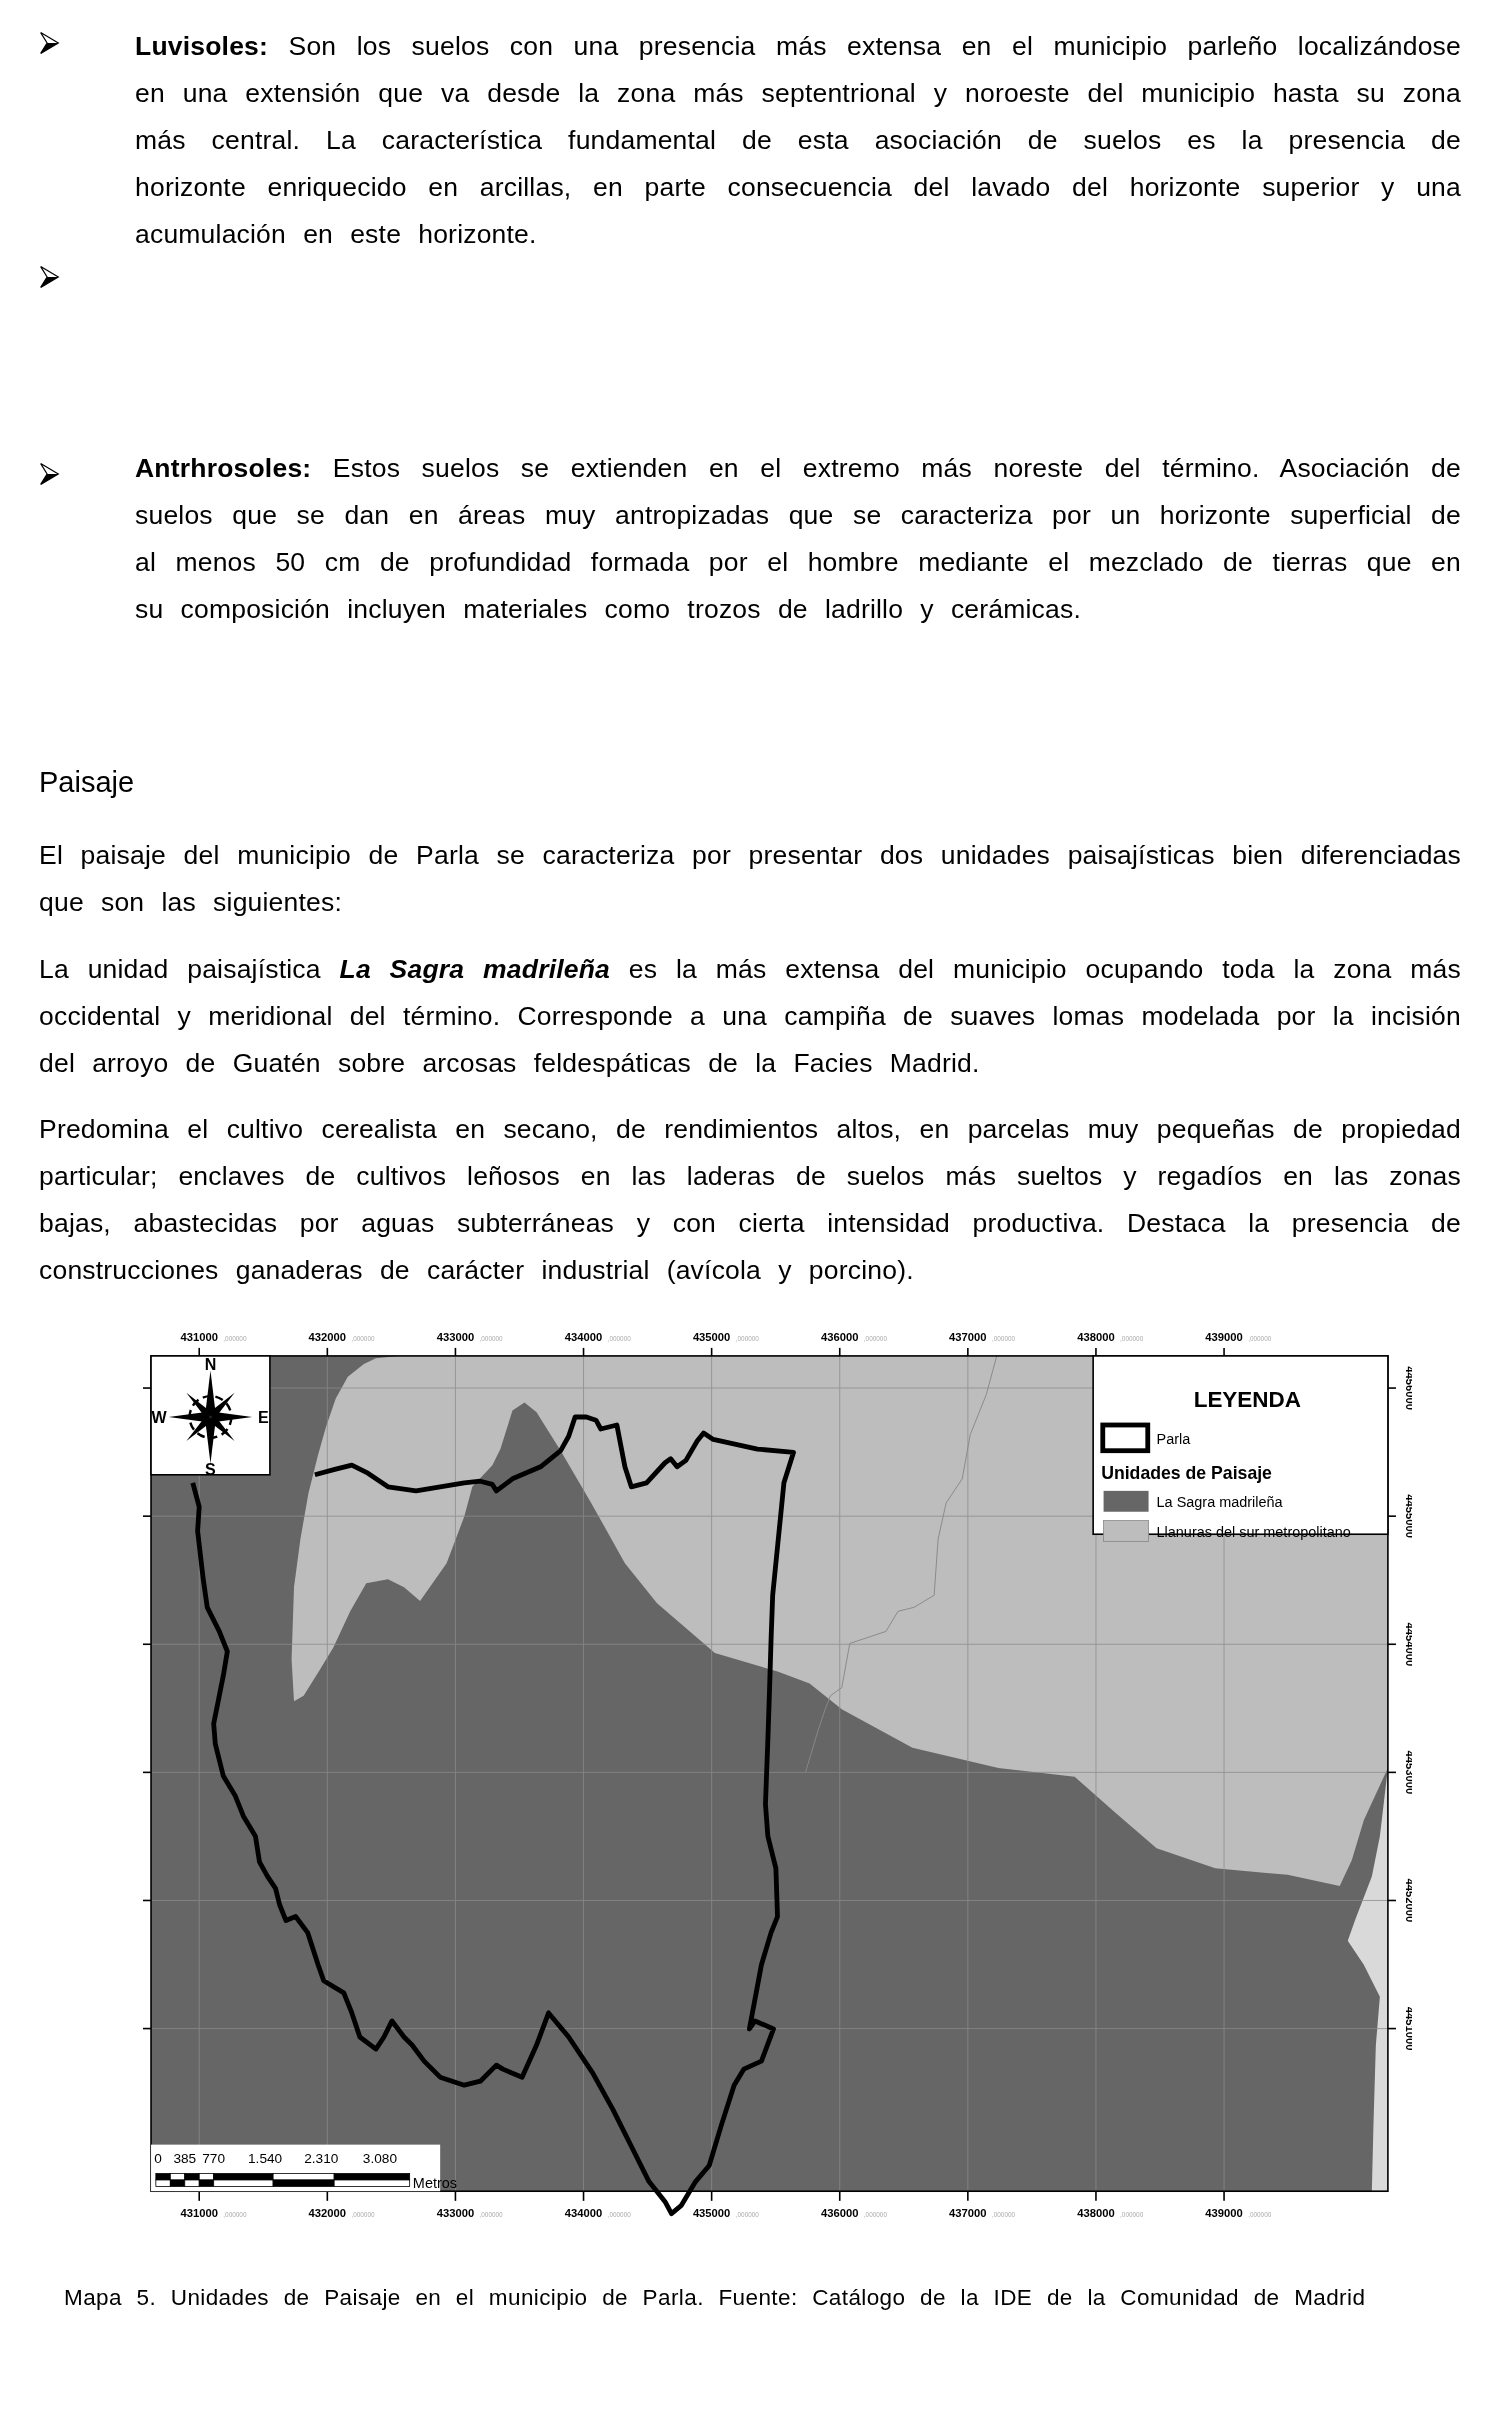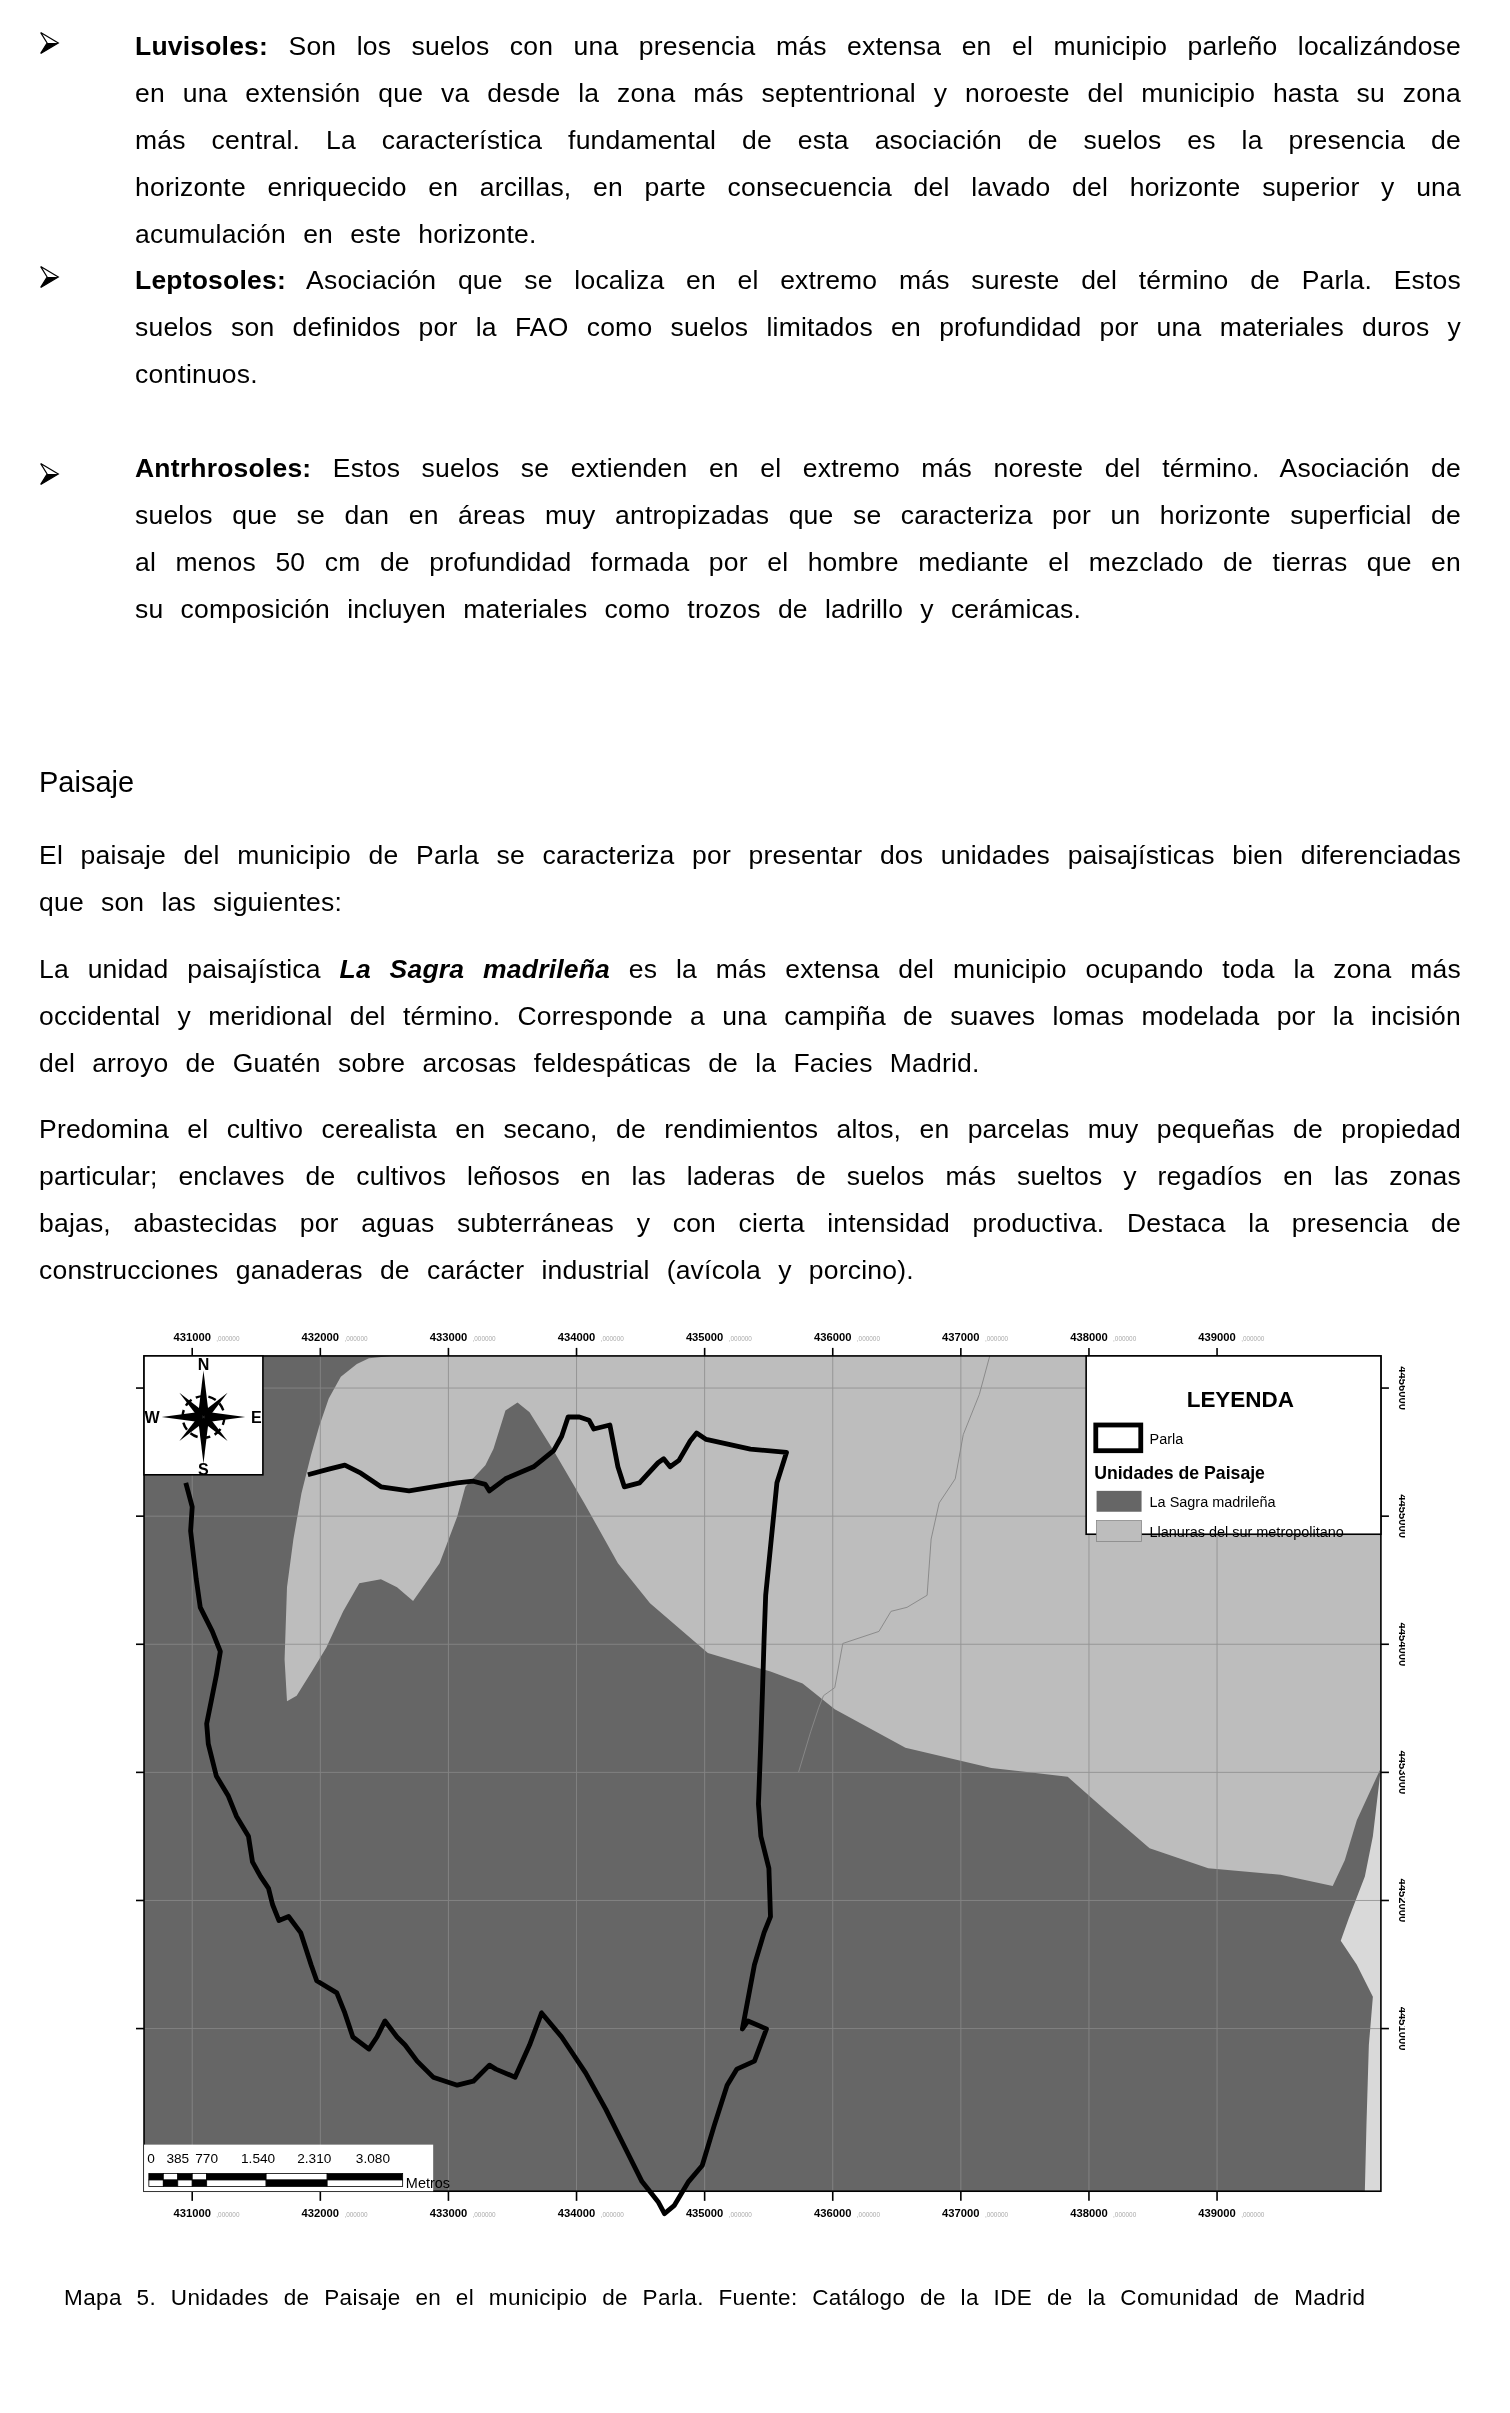--- a/index.html
+++ b/index.html
@@ -7,21 +7,21 @@
          font-family: "Liberation Sans", sans-serif; color: #000; }
   .page { position: absolute; left: 0; top: 0; width: 1510px; height: 1783px; }
   .bullet { position: absolute; left: 39px; width: 96px; height: 32px; }
   .bullet svg { width: 21px; height: 24px; }
   .para { position: absolute; left: 135px; width: 1326px; font-size: 26.5px; line-height: 47px;
           text-align: justify; text-align-last: left; word-spacing: 9.6px; letter-spacing: 0.2px; }
   .para b { font-weight: bold; }
   .body-p { position: absolute; left: 39px; width: 1422px; font-size: 26.5px; line-height: 47px;
             text-align: justify; word-spacing: 9.6px; letter-spacing: 0.2px; }
   .heading { position: absolute; left: 39px; top: 766px; font-size: 29px; font-weight: normal; }
-  .map-wrap { position: absolute; left: 136px; top: 1322px; width: 1269px; height: 916px; }
+  .map-wrap { position: absolute; left: 143px; top: 1322px; width: 1269px; height: 916px; }
   .map-wrap svg { width: 1269px; height: 916px; display: block; }
   .caption { position: absolute; left: 64px; top: 2285px; width: 1382px; font-size: 22.5px;
              word-spacing: 8px; letter-spacing: 0.4px; }
 </style>
 </head>
 <body>
 
 <div class="page">
 
   <div class="bullet" style="top:30.5px">
@@ -33,24 +33,20 @@
   <div class="para" style="top:22.5px">
     <b>Luvisoles:</b>
     <span>Son los suelos con una presencia más extensa en el municipio parleño localizándose en una extensión que va desde la zona más septentrional y noroeste del municipio hasta su zona más central. La característica fundamental de esta asociación de suelos es la presencia de horizonte enriquecido en arcillas, en parte consecuencia del lavado del horizonte superior y una acumulación en este horizonte.</span>
   </div>
 
   <div class="bullet" style="top:265px">
     <svg viewBox="0 0 26 30">
         <polygon points="2,2 24,15 2,28 10,15" fill="#fff" stroke="#000" stroke-width="1.5"></polygon>
         <polygon points="2,28 24,15 10,15" fill="#000"></polygon>
       </svg>
-  </div>
-  <div class="para" style="top:257px">
-    <b>Leptosoles:</b>
-    <span>Asociación que se localiza en el extremo más sureste del término de Parla. Estos suelos son definidos por la FAO como suelos limitados en profundidad por una materiales duros y continuos.</span>
   </div>
 
   <div class="bullet" style="top:462px">
     <svg viewBox="0 0 26 30">
         <polygon points="2,2 24,15 2,28 10,15" fill="#fff" stroke="#000" stroke-width="1.5"></polygon>
         <polygon points="2,28 24,15 10,15" fill="#000"></polygon>
       </svg>
   </div>
   <div class="para" style="top:445px">
     <b>Antrhrosoles:</b>

